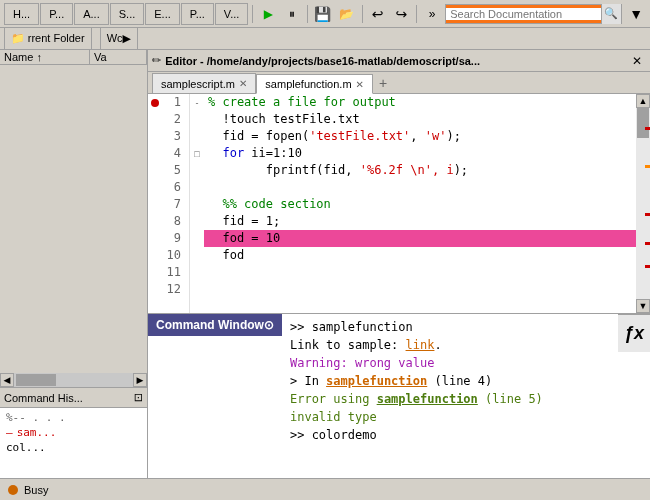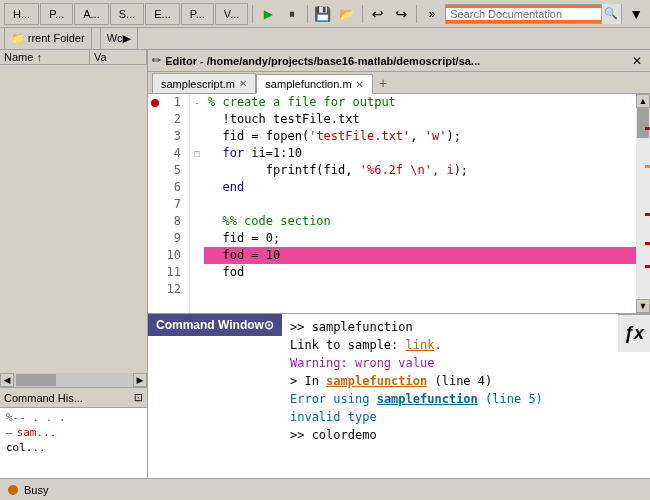--- a/index.html
+++ b/index.html
@@ -383,21 +383,21 @@
       background: white;
       padding: 4px 8px;
       font-family: monospace;
       font-size: 12px;
       overflow-y: auto;
     }
     .cw-line { line-height: 18px; }
     .cw-prompt { color: #000; }
     .cw-link { color: #cc6600; text-decoration: underline; cursor: pointer; }
     .cw-warning { color: #a21caf; }
-    .cw-error { color: #0369a1; }
+    .cw-error { color: #4d7c0f; }
     .cw-underline { text-decoration: underline; }
     .cw-bold { font-weight: bold; }
     .cw-input-bar {
       height: 38px;
       background: #e8e8e8;
       border-top: 1px solid #a0a0a0;
       display: flex;
       align-items: center;
       padding: 0 6px;
       font-size: 18px;
@@ -614,29 +614,26 @@
           </div>
           <div class="code-line">
             <span>  fid = fopen(</span><span class="string-color">'testFile.txt'</span><span>, </span><span class="string-color">'w'</span><span>);</span>
           </div>
           <div class="code-line">
             <span>  </span><span class="blue">for</span><span> ii=1:10</span>
           </div>
           <div class="code-line">
             <span>        fprintf(fid, </span><span class="string-color">'%6.2f \n', i</span><span>);</span>
           </div>
-          <div class="code-line">
-            <span>  </span><span class="blue">end</span>
-          </div>
           <div class="code-line"></div>
           <div class="code-line">
             <span class="green">  %% code section</span>
           </div>
           <div class="code-line">
-            <span>  fid = 0;</span>
+            <span>  fid = 1;</span>
           </div>
           <div class="code-line highlighted">
             <span>  fod = 10</span>
           </div>
           <div class="code-line">
             <span>  fod</span>
           </div>
           <div class="code-line"></div>
         </div>
 

